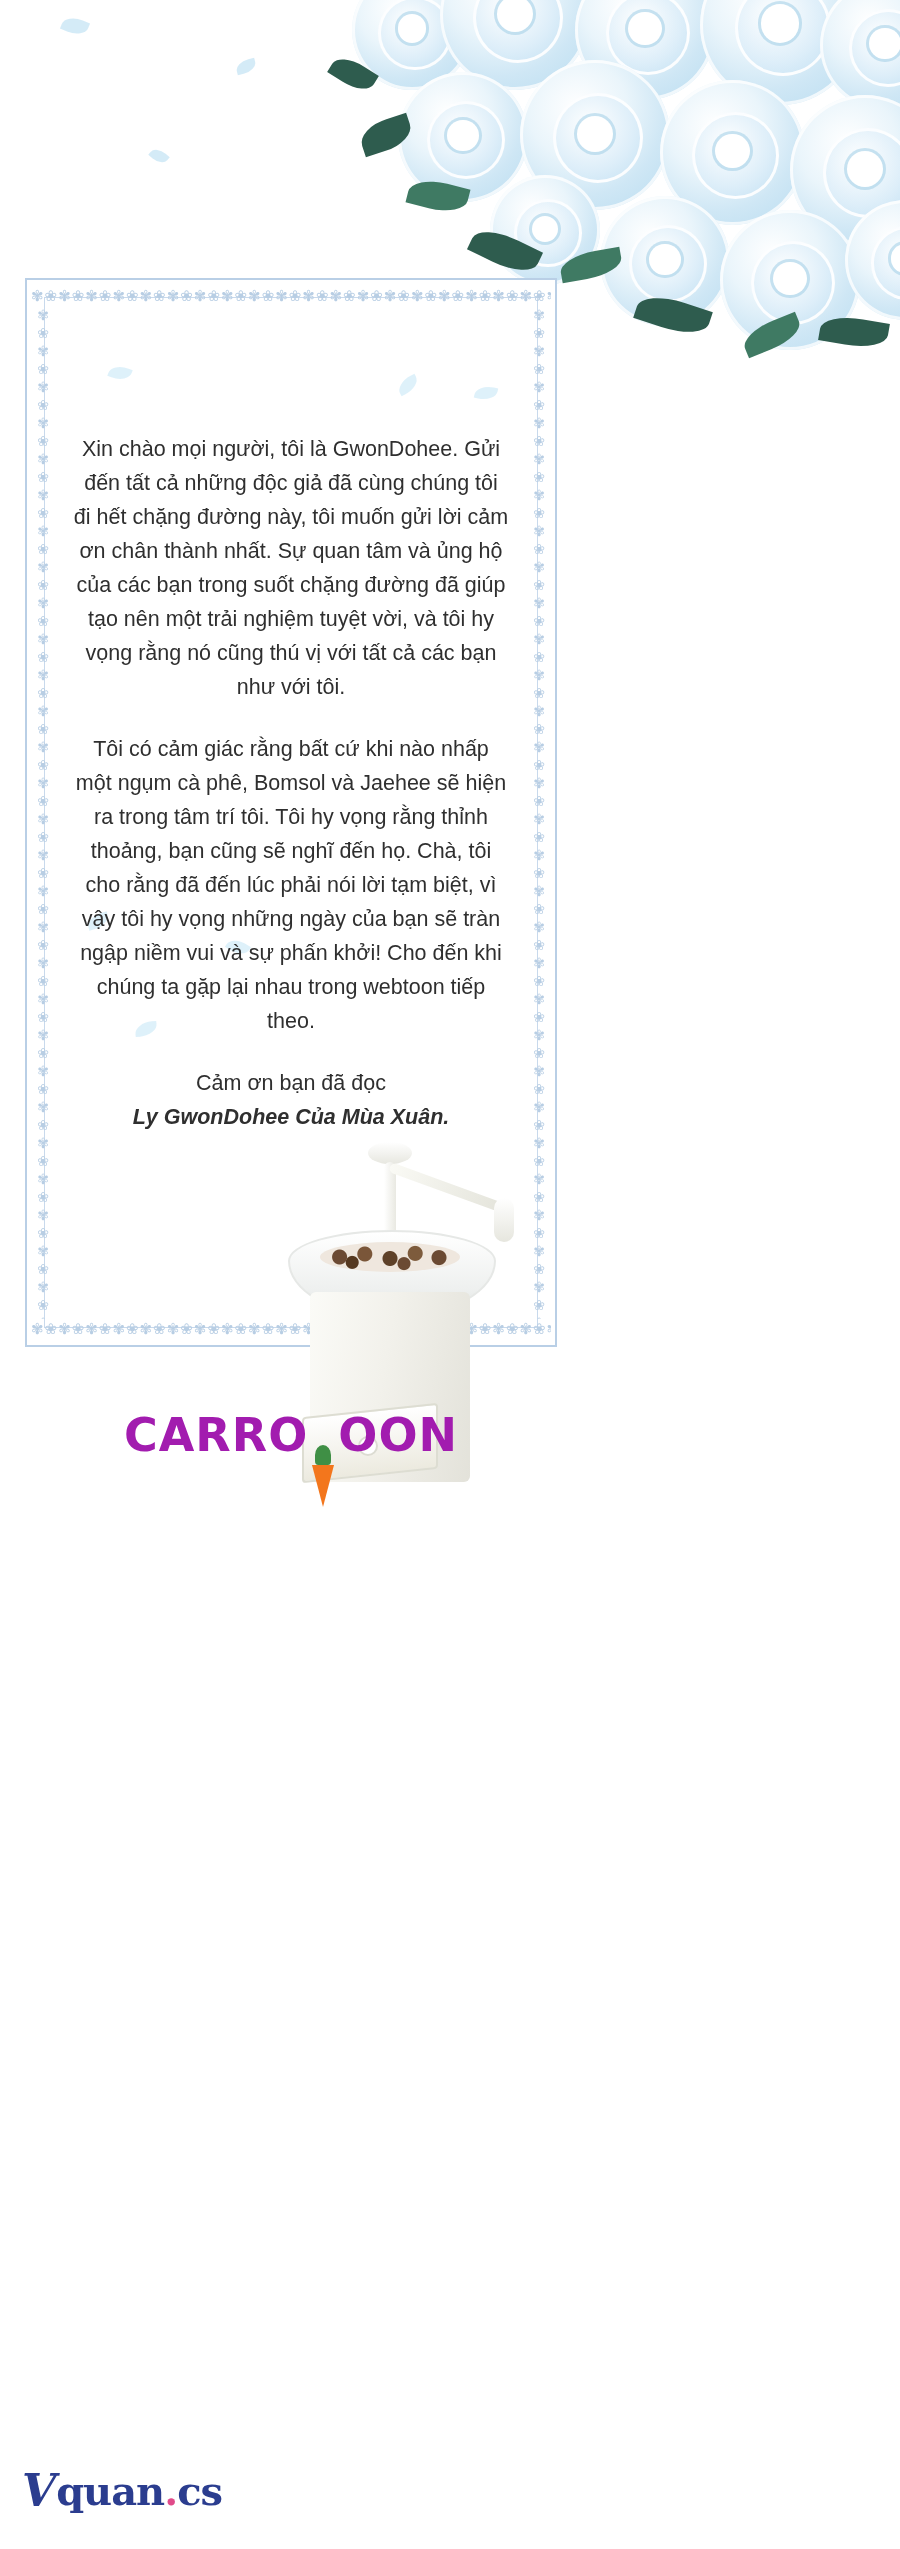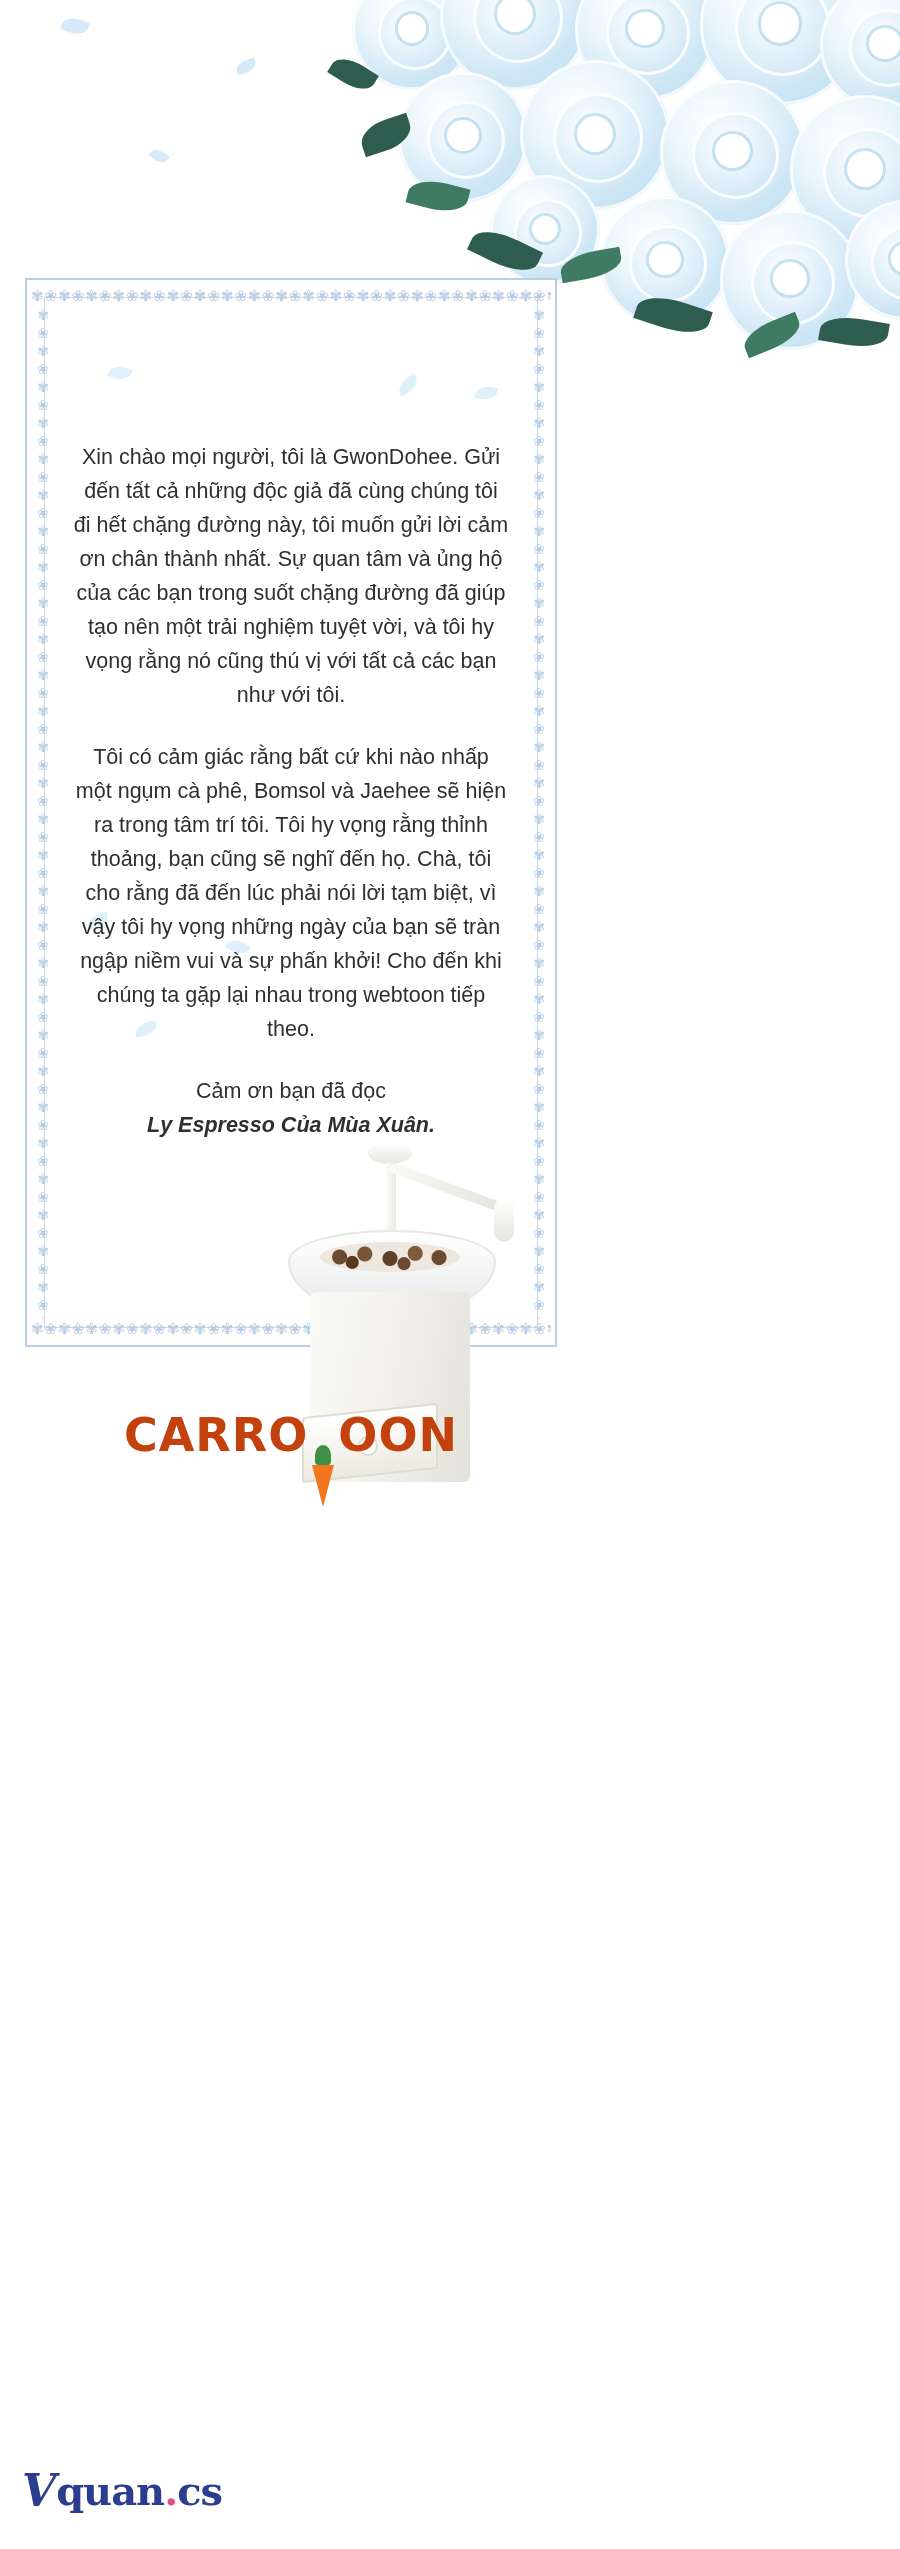--- a/index.html
+++ b/index.html
@@ -112,21 +112,21 @@
   .letter-text {
     position: absolute;
     left: 46px;
     right: 46px;
     top: 148px;
     text-align: center;
     color: #2f2f2f;
     font-size: 21.5px;
     line-height: 34px;
   }
-  .letter-text p { margin: 12px 0 28px 0; }
+  .letter-text p { margin: 4px 0 28px 0; }
   .letter-text p:last-child { margin-bottom: 0; }
   .sign-title {
     font-style: italic;
     font-weight: bold;
   }
 
   
   .grinder {
     position: absolute;
     left: 245px;
@@ -214,21 +214,21 @@
 
   
   .carrotoon {
     position: absolute;
     left: 0; right: 0;
     top: 1128px;
     text-align: center;
     font-size: 46px;
     font-weight: bold;
     letter-spacing: 1px;
-    color: #c2410c;
+    color: #a21caf;
     font-family: "DejaVu Sans", sans-serif;
   }
   .carrotoon .carrot {
     display: inline-block;
     position: relative;
     width: 30px;
     vertical-align: -6px;
   }
   .carrot-body {
     position: absolute;
@@ -331,21 +331,21 @@
     <div class="petal-float" style="left:448px; top:106px; transform:rotate(12deg);"></div>
     <div class="petal-float" style="left:60px; top:634px; transform:rotate(-16deg);"></div>
     <div class="petal-float" style="left:200px; top:660px; transform:rotate(34deg);"></div>
     <div class="petal-float" style="left:108px; top:742px; transform:rotate(-6deg);"></div>
 
     <div class="letter-text">
       <p>Xin chào mọi người, tôi là GwonDohee. Gửi đến tất cả những độc giả đã cùng chúng tôi đi hết chặng đường này, tôi muốn gửi lời cảm ơn chân thành nhất. Sự quan tâm và ủng hộ của các bạn trong suốt chặng đường đã giúp tạo nên một trải nghiệm tuyệt vời, và tôi hy vọng rằng nó cũng thú vị với tất cả các bạn như với tôi.</p>
       <p>Tôi có cảm giác rằng bất cứ khi nào nhấp một ngụm cà phê, Bomsol và Jaehee sẽ hiện ra trong tâm trí tôi. Tôi hy vọng rằng thỉnh thoảng, bạn cũng sẽ nghĩ đến họ. Chà, tôi cho rằng đã đến lúc phải nói lời tạm biệt, vì vậy tôi hy vọng những ngày của bạn sẽ tràn ngập niềm vui và sự phấn khởi! Cho đến khi chúng ta gặp lại nhau trong webtoon tiếp theo.</p>
       <p>
         <span>Cảm ơn bạn đã đọc</span><br>
-        <span class="sign-title">Ly Espresso Của Mùa Xuân.</span>
+        <span class="sign-title">Ly GwonDohee Của Mùa Xuân.</span>
       </p>
     </div>
 
     <div class="grinder">
       <div class="g-cap"></div>
       <div class="g-shaft"></div>
       <div class="g-handle-arm"></div>
       <div class="g-handle-grip"></div>
       <div class="g-bowl"></div>
       <div class="g-beans"></div>

